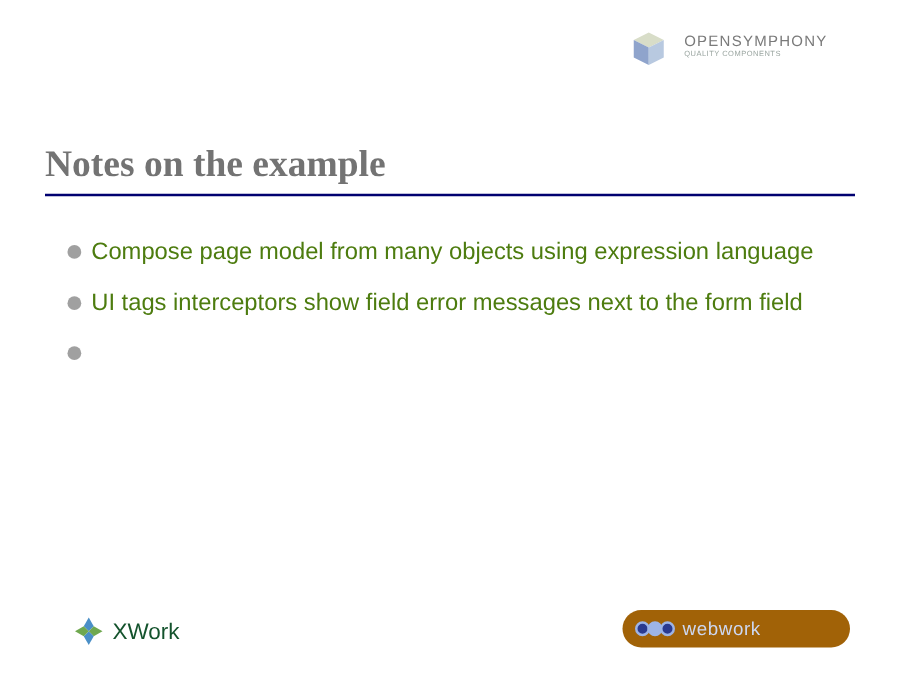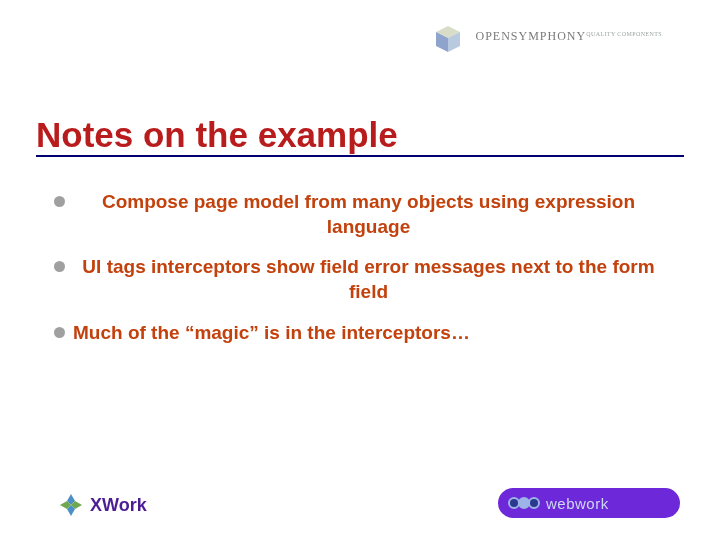--- a/index.html
+++ b/index.html
@@ -19,43 +19,43 @@
       align-items: center;
       gap: 8px;
     }
     .cube {
       position: relative;
       width: 38px;
       height: 38px;
     }
     .brand-text {
       display: flex;
+      flex-direction: column;
       line-height: 1.1;
-      font-family: Liberation Serif, serif;
     }
     .brand-name {
       font-size: 12px;
       letter-spacing: 1px;
       color: #7a7a7a;
       font-weight: 400;
     }
     .brand-tag {
       font-size: 6px;
       color: #9aa5a0;
       letter-spacing: 0.4px;
       margin-top: 1px;
     }
     .title {
       position: absolute;
       top: 115px;
       left: 36px;
-      font-size: 35px;
+      font-size: 30px;
       font-weight: 700;
-      color: #b91c1c;
-      font-family: Liberation Sans, sans-serif;
+      color: #737373;
+      font-family: Liberation Serif, serif;
     }
     .underline {
       position: absolute;
       top: 155px;
       left: 36px;
       width: 648px;
       height: 2px;
       background: #000070;
     }
     .content {
@@ -73,25 +73,24 @@
       width: 11px;
       height: 11px;
       border-radius: 50%;
       background: #a0a0a0;
       flex-shrink: 0;
       margin-top: 6px;
       margin-right: 8px;
     }
     .bullet-text {
       font-size: 19px;
-      font-weight: 700;
-      color: #c2410c;
+      font-weight: 400;
+      color: #4d7c0f;
       line-height: 1.3;
       font-family: Verdana, Arial, sans-serif;
-      text-align: center;
     }
     .footer {
       position: absolute;
       bottom: 22px;
       left: 0;
       width: 100%;
       height: 32px;
     }
     .xwork {
       position: absolute;
@@ -101,31 +100,31 @@
       align-items: center;
       gap: 6px;
     }
     .xwork-logo {
       width: 26px;
       height: 26px;
       position: relative;
     }
     .xwork-text {
       font-size: 18px;
-      font-weight: 700;
-      color: #4c1d95;
+      font-weight: 400;
+      color: #14532d;
       font-family: Verdana, Arial, sans-serif;
     }
     .webwork {
       position: absolute;
       right: 40px;
       bottom: 0;
       width: 182px;
       height: 30px;
-      background: #6d28d9;
+      background: #a16207;
       border-radius: 15px;
       display: flex;
       align-items: center;
       padding: 0 10px;
       gap: 6px;
     }
     .ww-circles {
       display: flex;
       align-items: center;
       gap: 0px;
@@ -172,21 +171,20 @@
   <div class="bullet-item">
     <div class="bullet"></div>
     <div class="bullet-text">Compose page model from many objects using expression language</div>
   </div>
   <div class="bullet-item">
     <div class="bullet"></div>
     <div class="bullet-text">UI tags interceptors show field error messages next to the form field</div>
   </div>
   <div class="bullet-item">
     <div class="bullet"></div>
-    <div class="bullet-text">Much of the “magic” is in the interceptors…</div>
   </div>
 </div>
 
 <div class="footer">
   <div class="xwork">
     <div class="xwork-logo">
       <svg width="26" height="26" viewBox="0 0 26 26">
         <polygon points="13,2 17,9 13,13 9,9" fill="#4a8fc7"></polygon>
         <polygon points="24,13 17,17 13,13 17,9" fill="#6fa84f"></polygon>
         <polygon points="13,24 9,17 13,13 17,17" fill="#4a8fc7"></polygon>

